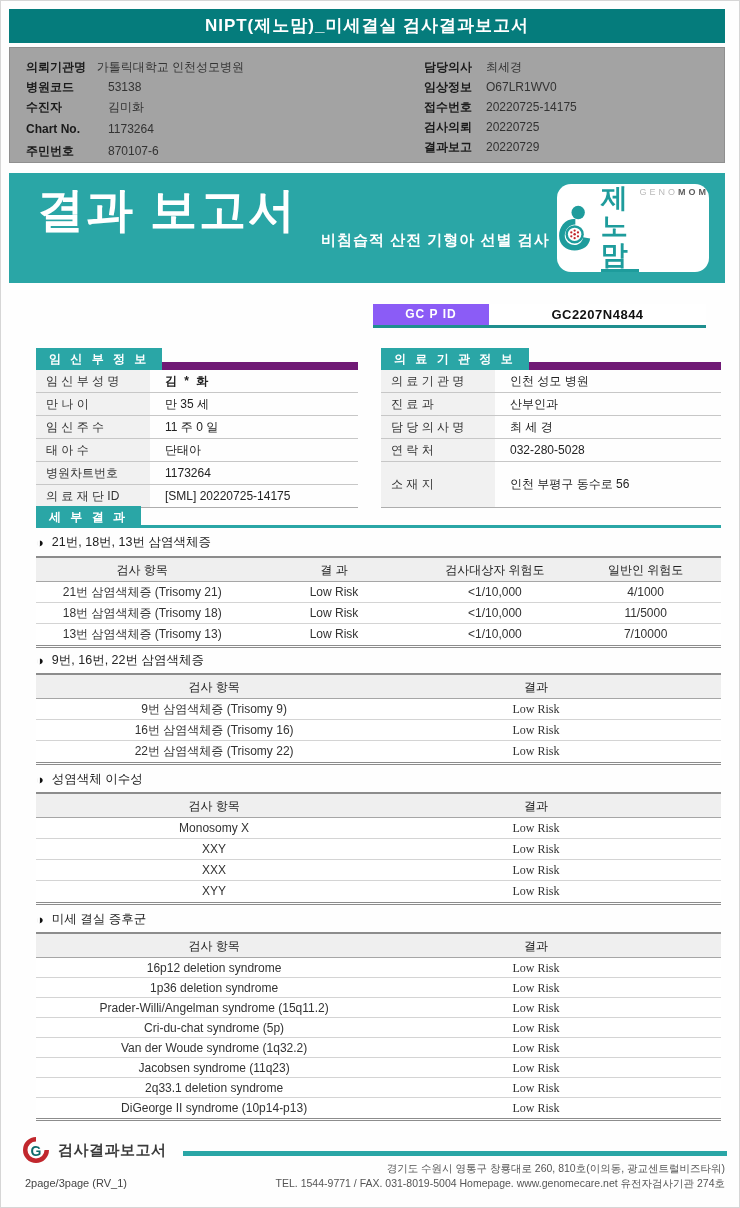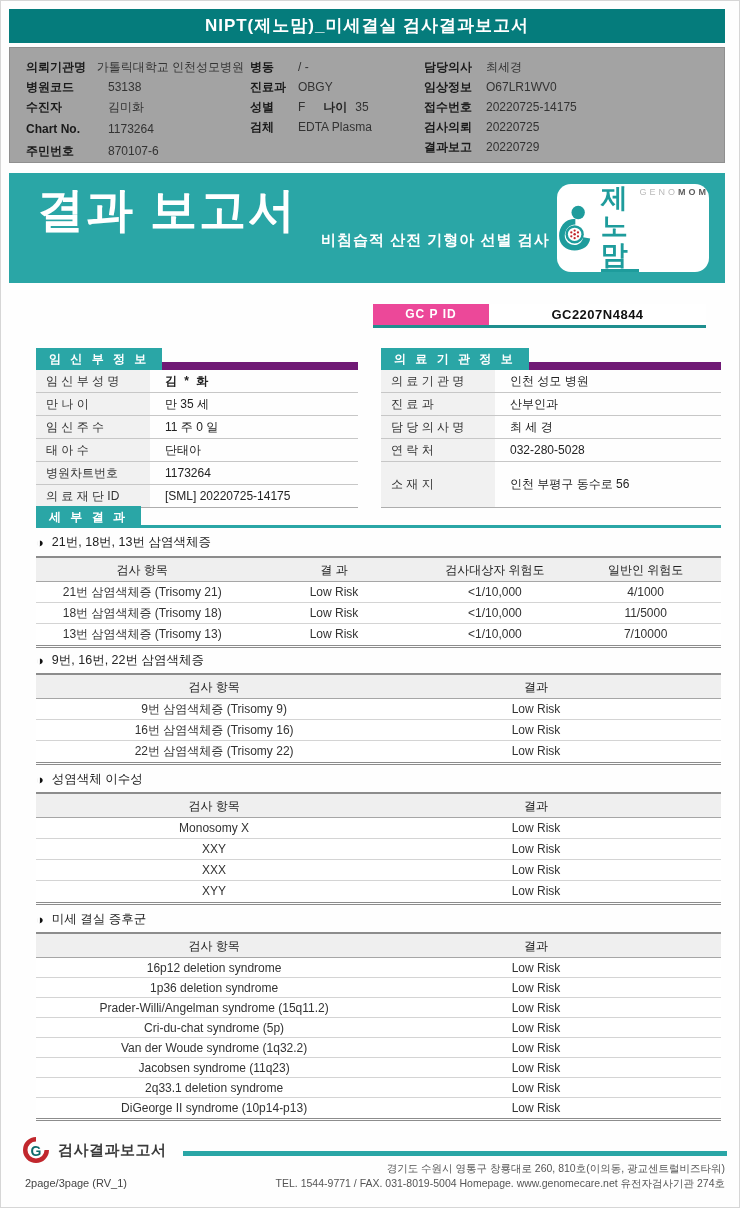--- a/index.html
+++ b/index.html
@@ -62,21 +62,21 @@
   .logo-eng { font-size:9px; letter-spacing:3px; margin-top:3px; }
   .logo-eng .geno { color:#b9b9b9; }
   .logo-eng .mom { color:#5c5c5c; font-weight:bold; }
 
   
   .gcpid {
     position:absolute; left:372px; top:303px; width:333px; height:24px;
     display:flex; border-bottom:3px solid #1f8f8f;
   }
   .gcpid-label {
-    width:116px; background:#ec4899; color:#fff; font-size:12px; font-weight:bold;
+    width:116px; background:#8b5cf6; color:#fff; font-size:12px; font-weight:bold;
     text-align:center; line-height:21px; letter-spacing:1px;
   }
   .gcpid-value {
     flex:1; background:#fff; font-size:13px; font-weight:bold; color:#111;
     text-align:center; line-height:21px; letter-spacing:0.5px;
   }
 
   
   .itable { position:absolute; top:347px; font-size:12px; }
   .itable-left  { left:35px;  width:322px; }
@@ -110,21 +110,21 @@
     border-bottom:1px solid #a6a6a6; color:#222;
   }
   .rtable .tr { display:flex; height:21px; line-height:21px; border-bottom:1px solid #d4d4d4; background:#fff; }
   .rtable .tr:last-child { border-bottom:none; }
   .rtable.compact .tr { height:20px; line-height:20px; }
   .c1 { width:31%; text-align:center; }
   .c2 { width:25%; text-align:center; }
   .c3 { width:22%; text-align:center; }
   .c4 { width:22%; text-align:center; }
   .cA { width:52%; text-align:center; }
-  .cB { width:42%; text-align:center; }
+  .cB { width:42%; text-align:center;font-family:Liberation Serif, serif; }
 
   
   .footer-logo { position:absolute; left:20px; top:1134px; display:flex; align-items:center; gap:7px; }
   .footer-logo .glogo-text { font-size:15px; font-weight:bold; color:#3a3a3a; letter-spacing:0.5px; }
   .footer-line { position:absolute; left:182px; top:1150px; width:544px; height:5px; background:#2aa6a6; }
   .footer-address { position:absolute; right:14px; top:1160px; text-align:right; font-size:10.5px; color:#555; line-height:15px; }
   .footer-page { position:absolute; left:24px; top:1176px; font-size:11px; color:#444; }
 </style>
 </head>
 <body>
@@ -149,40 +149,20 @@
           <span class="olabel">수진자</span>
           <span class="oval">김미화</span>
         </div>
       <div class="orow">
           <span class="olabel">Chart No.</span>
           <span class="oval">1173264</span>
         </div>
       <div class="orow">
           <span class="olabel">주민번호</span>
           <span class="oval">870107-6</span>
-        </div>
-    </div>
-    <div class="ocol ocol2">
-      <div class="orow">
-          <span class="olabel">병동</span>
-          <span class="oval">/ -</span>
-        </div>
-      <div class="orow">
-          <span class="olabel">진료과</span>
-          <span class="oval">OBGY</span>
-        </div>
-      <div class="orow">
-          <span class="olabel">성별</span>
-          <span class="oval">F</span>
-          <span class="olabel2">나이</span>
-          <span class="oval">35</span>
-        </div>
-      <div class="orow">
-          <span class="olabel">검체</span>
-          <span class="oval">EDTA Plasma</span>
         </div>
     </div>
     <div class="ocol ocol3">
       <div class="orow">
           <span class="olabel">담당의사</span>
           <span class="oval">최세경</span>
         </div>
       <div class="orow">
           <span class="olabel">임상정보</span>
           <span class="oval">O67LR1WV0</span>

